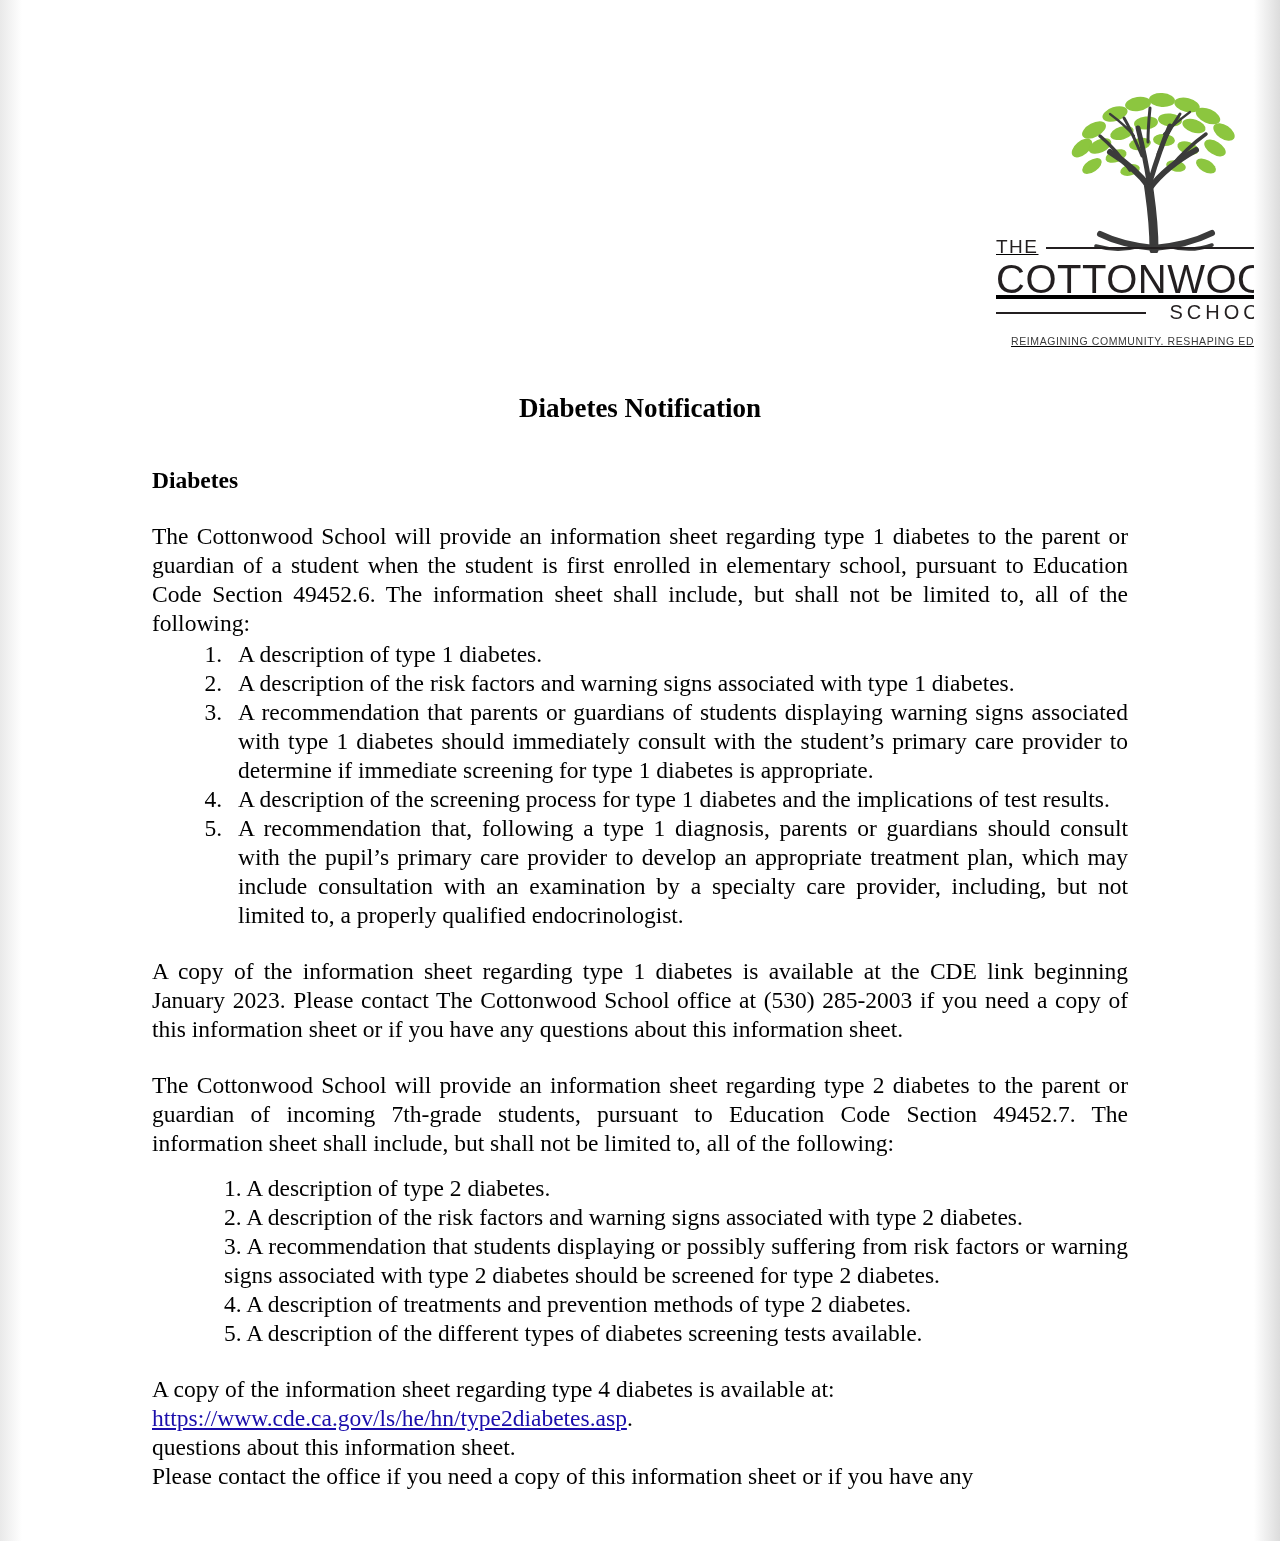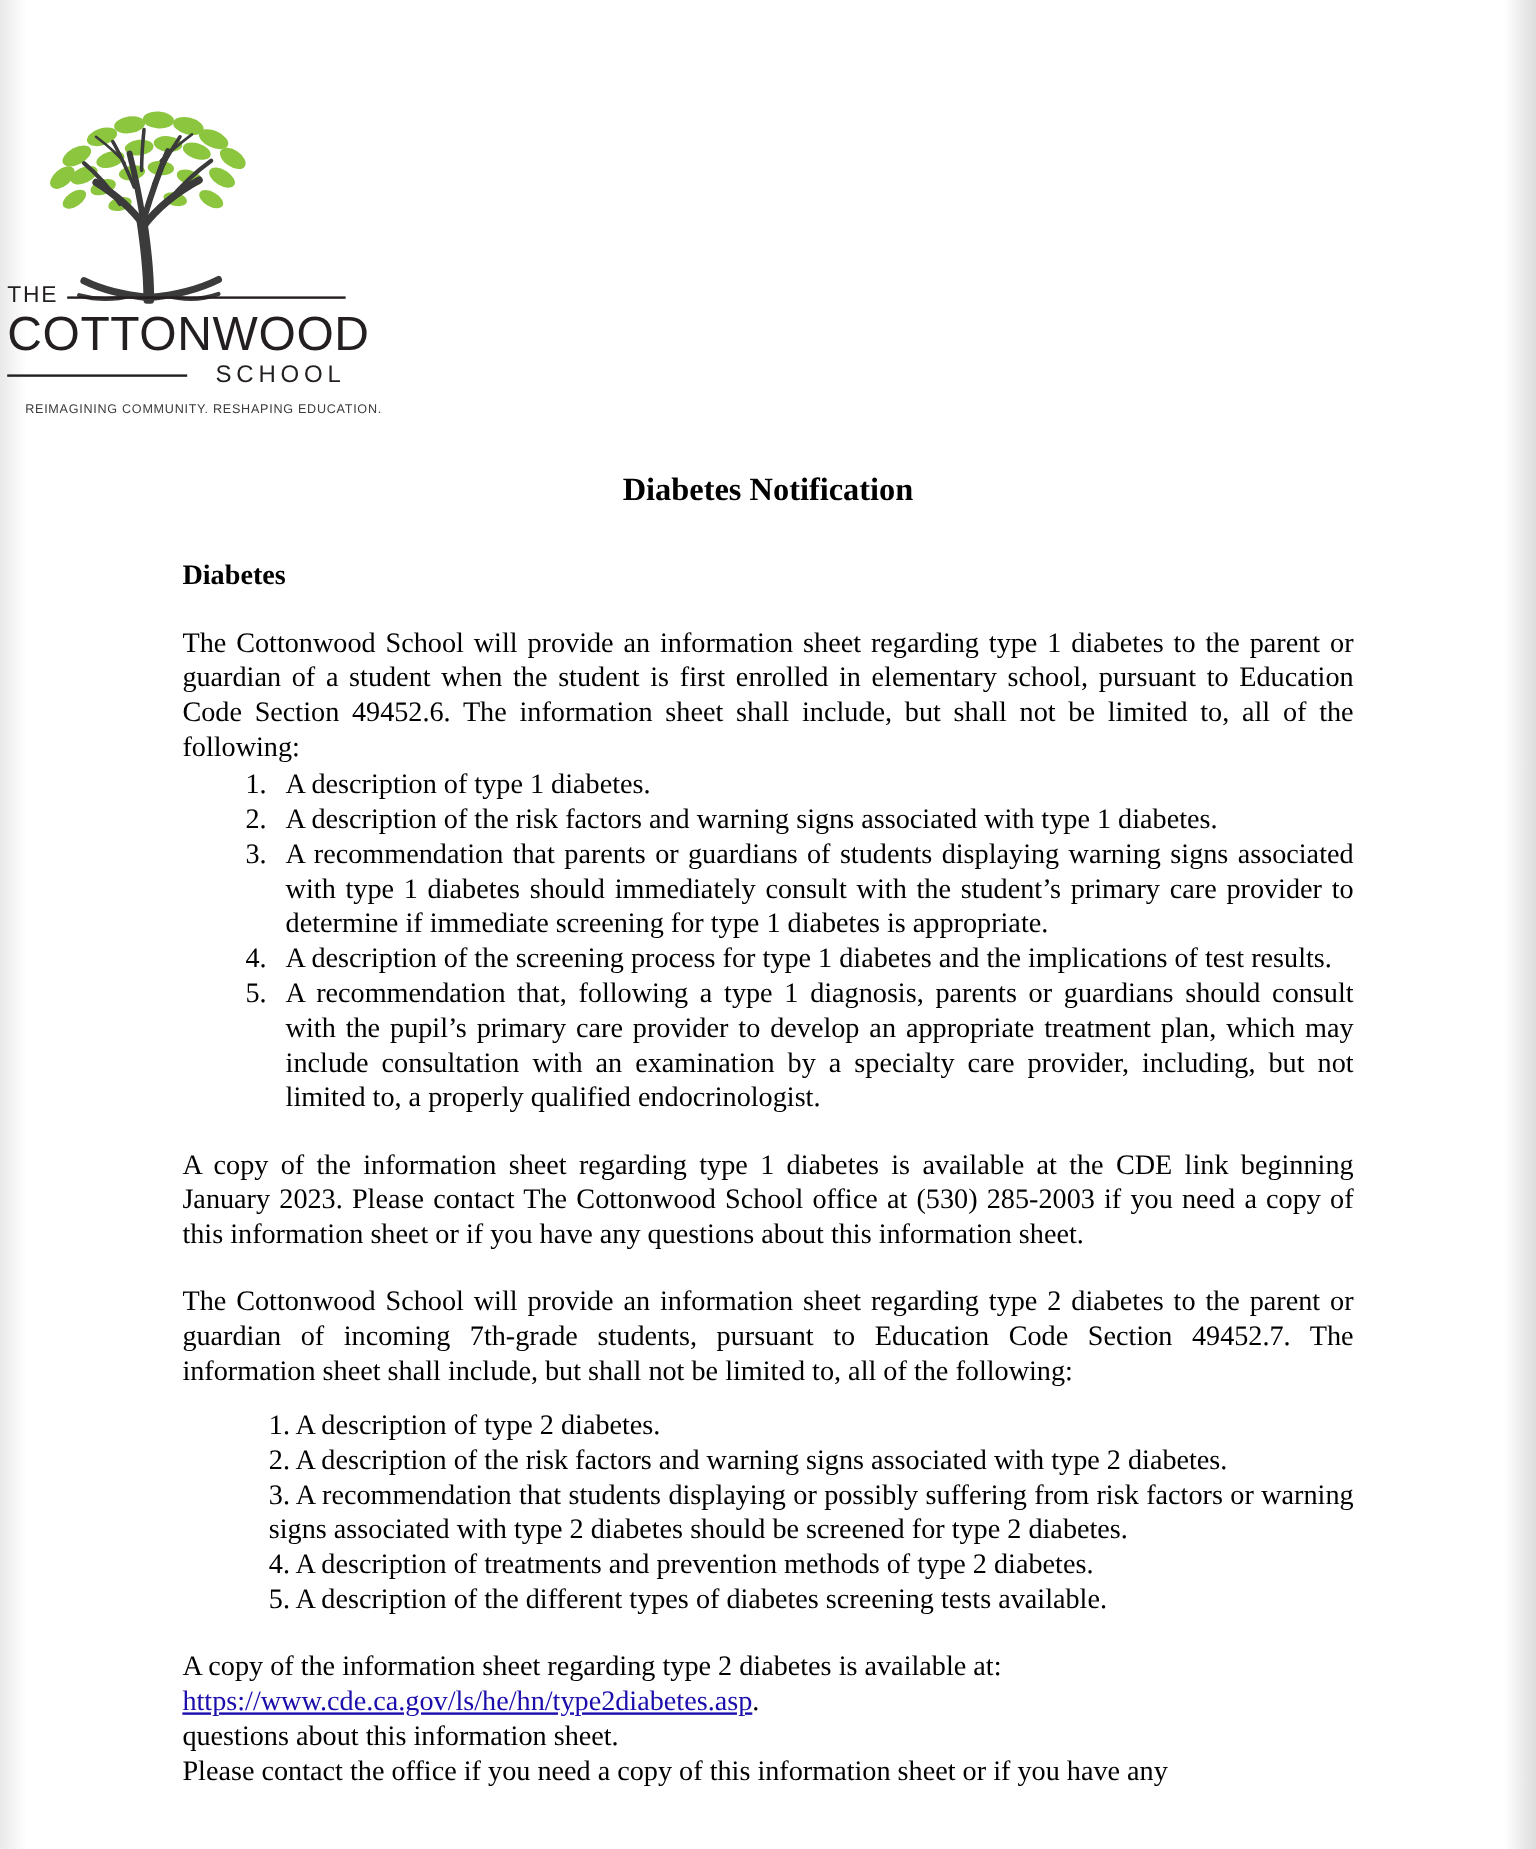--- a/index.html
+++ b/index.html
@@ -38,21 +38,22 @@
     background: linear-gradient(to left, #dcdcdc, #ffffff);
     pointer-events: none;
   }
 
   
   .logo-block {
     width: 100%;
     padding-top: 78px;
     display: flex;
     flex-direction: column;
-    align-items: flex-start;
+    align-items: flex-end;
+    text-decoration: underline;
   }
   .logo-tree {
     width: 250px;
     height: 175px;
     position: relative;
   }
   .logo-wordmark {
     position: relative;
     width: 290px;
     margin-top: -16px;
@@ -259,20 +260,20 @@
 
     <div class="plainlist">
       <p class="pl-item">1. A description of type 2 diabetes.</p>
       <p class="pl-item">2. A description of the risk factors and warning signs associated with type 2 diabetes.</p>
       <p class="pl-item">3. A recommendation that students displaying or possibly suffering from risk factors or warning signs associated with type 2 diabetes should be screened for type 2 diabetes.</p>
       <p class="pl-item">4. A description of treatments and prevention methods of type 2 diabetes.</p>
       <p class="pl-item">5. A description of the different types of diabetes screening tests available.</p>
     </div>
 
     <div class="tail">
-      <p class="line">A copy of the information sheet regarding type 2 diabetes is available at:</p>
+      <p class="line">A copy of the information sheet regarding type 4 diabetes is available at:</p>
       <p class="line"><a class="link" href="#">https://www.cde.ca.gov/ls/he/hn/type2diabetes.asp</a><span>.</span></p>
       <p class="line">questions about this information sheet.</p>
       <p class="line">Please contact the office if you need a copy of this information sheet or if you have any</p>
     </div>
 
   </div>
 </div>
 
 </body></html>

